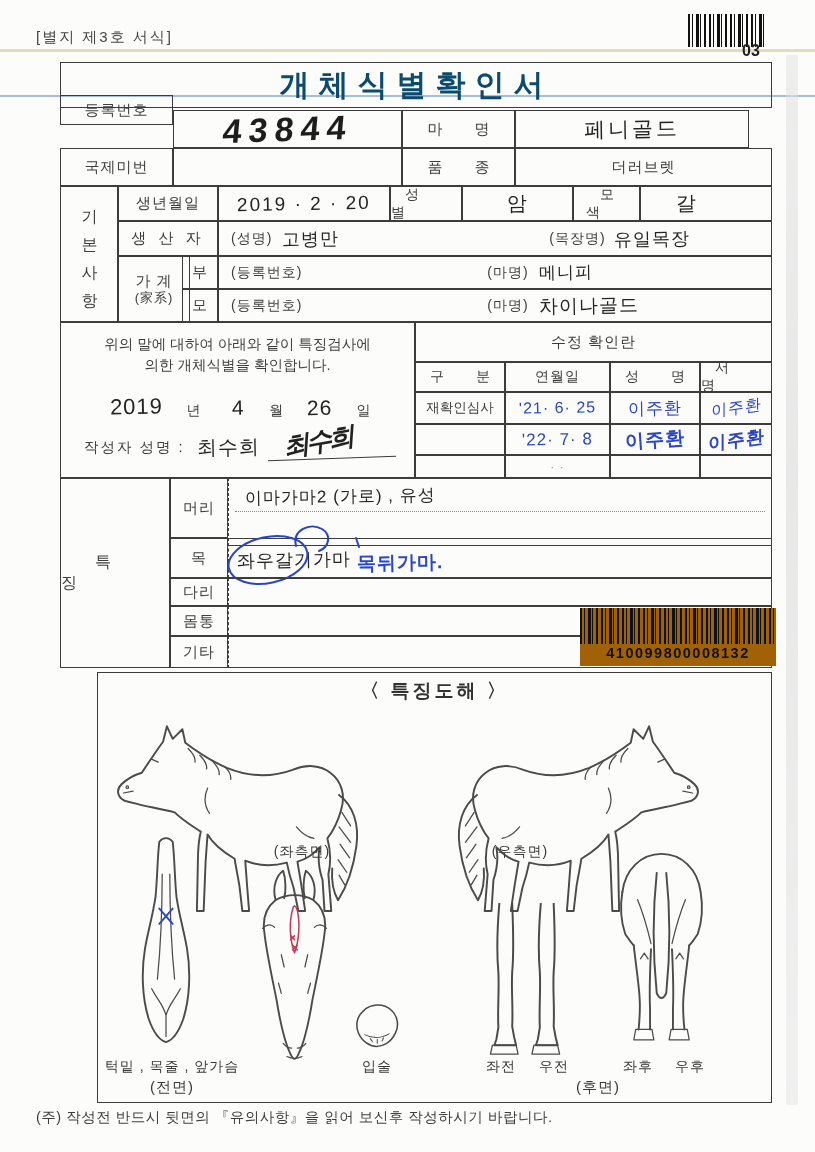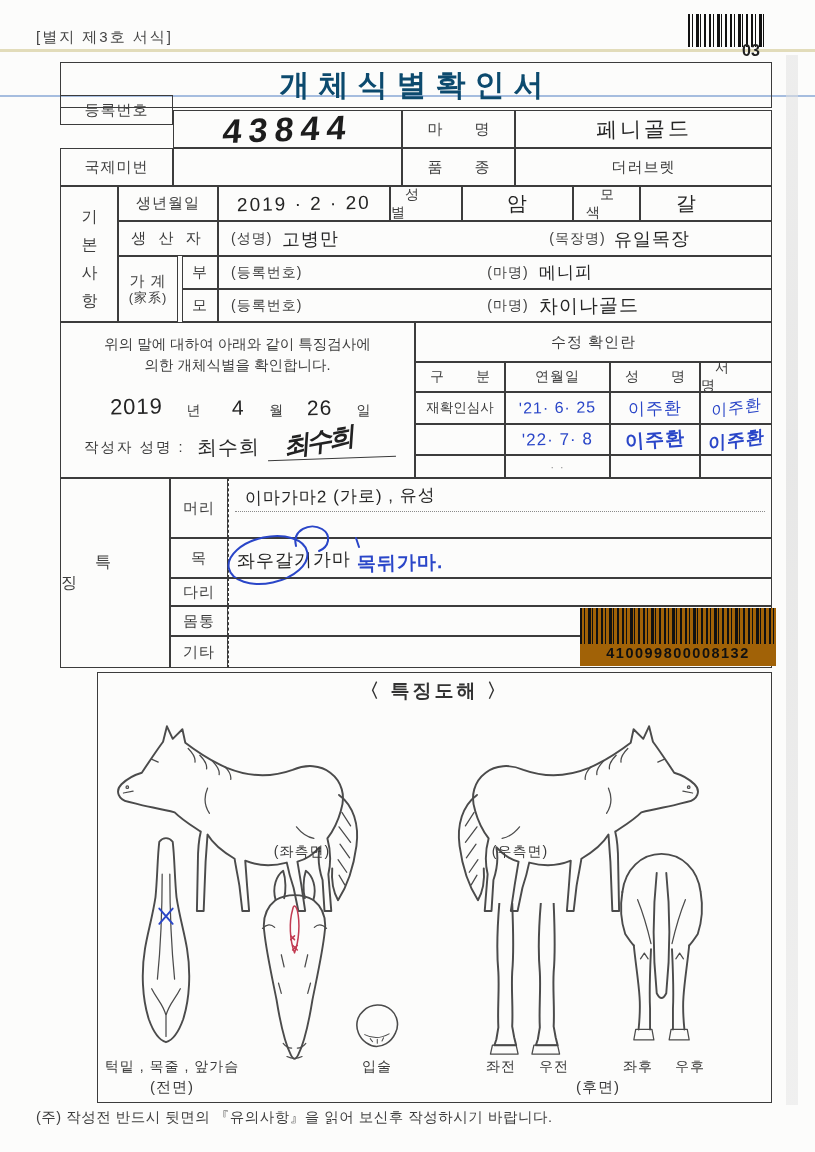--- a/index.html
+++ b/index.html
@@ -53,21 +53,21 @@
 
   <div class="cell" style="left:60px;top:62px;width:712px;height:46px;">
     <span class="ptitle">개체식별확인서</span>
   </div>
 
   <div class="cell" style="left:60px;top:95px;width:113px;height:30px;">등록번호</div>
   <div class="cell" style="left:173px;top:110px;width:229px;height:38px;">
     <span class="hw-big">43844</span>
   </div>
   <div class="cell lbl2" style="left:402px;top:110px;width:113px;height:38px;">마 명</div>
-  <div class="cell" style="left:515px;top:110px;width:257px;height:38px;">
+  <div class="cell" style="left:515px;top:110px;width:234px;height:38px;">
     <span class="hw" style="font-size:21px;letter-spacing:3px;">페니골드</span>
   </div>
   <div class="cell" style="left:60px;top:148px;width:113px;height:38px;">국제미번</div>
   <div class="cell" style="left:173px;top:148px;width:229px;height:38px;"></div>
   <div class="cell lbl2" style="left:402px;top:148px;width:113px;height:38px;">품 종</div>
   <div class="cell" style="left:515px;top:148px;width:257px;height:38px;">더러브렛</div>
 
   <div class="cell" style="left:60px;top:186px;width:58px;height:136px;">
     <span class="vert">기본사항</span>
   </div>
@@ -85,21 +85,21 @@
   </div>
 
   <div class="cell" style="left:118px;top:221px;width:100px;height:35px;letter-spacing:4px;">생 산 자</div>
   <div class="cell left" style="left:218px;top:221px;width:554px;height:35px;">
     <span style="font-size:14px;">(성명)</span>
     <span class="hw" style="margin-left:10px;font-size:18px;">고병만</span>
     <span style="font-size:14px;margin-left:210px;">(목장명)</span>
     <span class="hw" style="margin-left:8px;font-size:18px;">유일목장</span>
   </div>
 
-  <div class="cell" style="left:118px;top:256px;width:60px;height:66px;flex-direction:column;line-height:1.3;">
+  <div class="cell" style="left:118px;top:256px;width:72px;height:66px;flex-direction:column;line-height:1.3;">
     <span>가 계</span>
     <span style="font-size:13px;">(家系)</span>
   </div>
   <div class="cell" style="left:182px;top:256px;width:36px;height:33px;">부</div>
   <div class="cell left" style="left:218px;top:256px;width:554px;height:33px;">
     <span style="font-size:14px;">(등록번호)</span>
     <span style="font-size:14px;margin-left:185px;">(마명)</span>
     <span class="hw" style="margin-left:10px;">메니피</span>
   </div>
   <div class="cell" style="left:182px;top:289px;width:36px;height:33px;">모</div>
@@ -159,21 +159,21 @@
 
   <div class="cell" style="left:415px;top:455px;width:90px;height:23px;"></div>
   <div class="cell" style="left:505px;top:455px;width:105px;height:23px;font-size:12px;color:#9a9a9a;">·      ·</div>
   <div class="cell" style="left:610px;top:455px;width:90px;height:23px;"></div>
   <div class="cell" style="left:700px;top:455px;width:72px;height:23px;"></div>
 
   <div class="cell" style="left:60px;top:478px;width:110px;height:190px;">
     <span style="letter-spacing:34px;text-indent:34px;font-size:16px;">특 징</span>
   </div>
   <div class="cell" style="left:170px;top:478px;width:58px;height:60px;">머리</div>
-  <div class="cell" style="left:228px;top:478px;width:544px;height:60px;border-left-style:dashed;">
+  <div class="cell" style="left:228px;top:478px;width:544px;height:68px;border-left-style:dashed;">
     <span class="hw abs" style="left:16px;top:6px;font-size:17px;">이마가마2 (가로) ,  유성</span>
     <span class="dotline" style="left:6px;top:32px;width:530px;"></span>
   </div>
   <div class="cell" style="left:170px;top:538px;width:58px;height:40px;">목</div>
   <div class="cell" style="left:228px;top:538px;width:544px;height:40px;border-left-style:dashed;">
     <span class="hw abs" style="left:8px;top:9px;font-size:18px;">좌우갈기가마</span>
     <span class="hw hw-blue abs" style="left:128px;top:11px;font-size:19px;font-weight:bold;">목뒤가마.</span>
   </div>
 
   <svg class="abs" style="left:218px;top:520px;" width="210" height="66">

